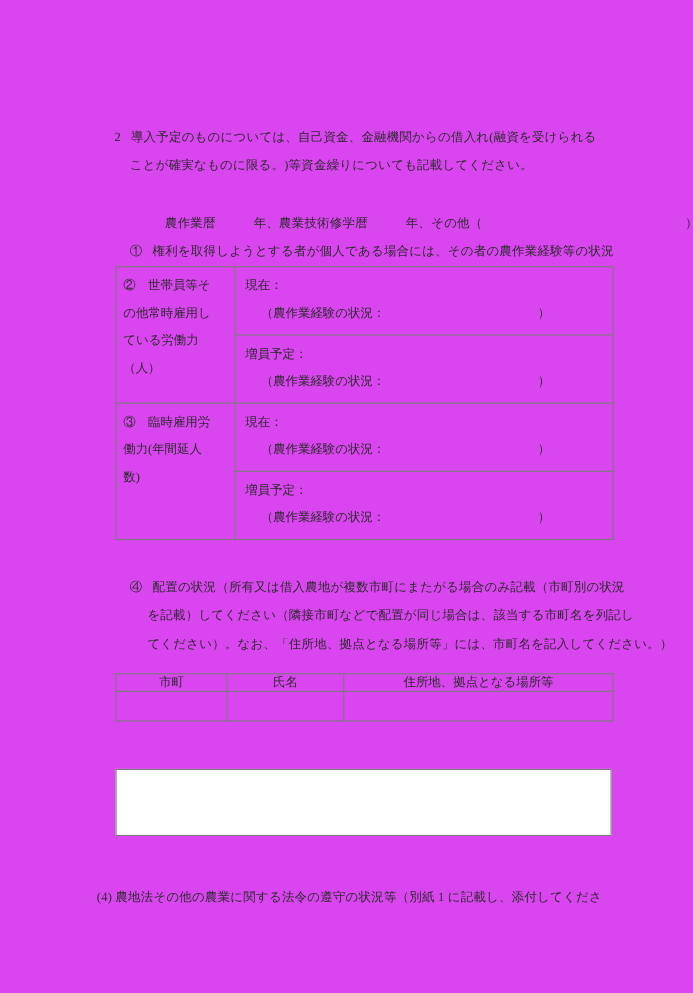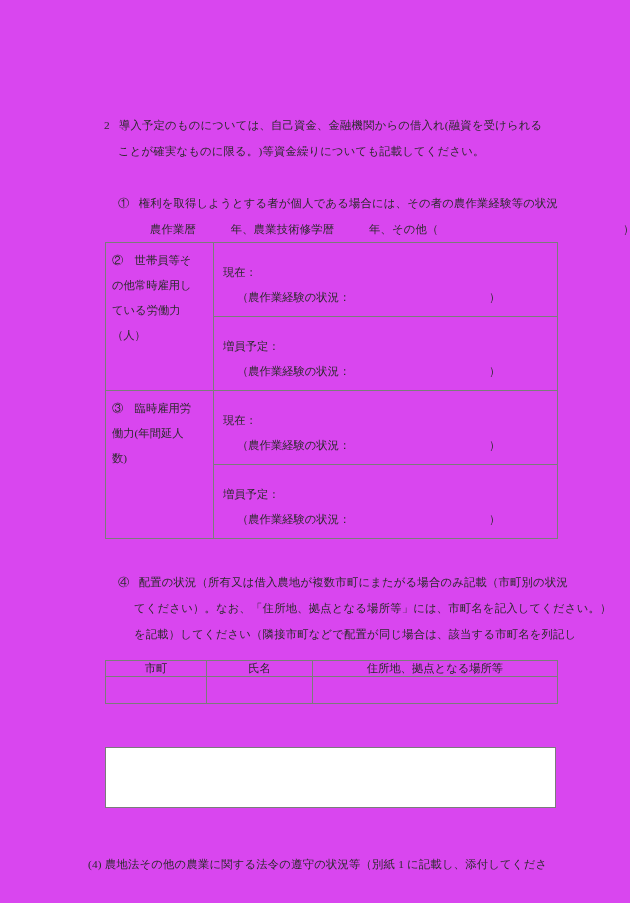--- a/index.html
+++ b/index.html
@@ -55,21 +55,21 @@
     padding: 0;
   }
   
   .labor-table { width: 453px; margin-left: 17px; }
   .labor-table .lbl-cell {
     width: 95px;
     padding: 5px 6px 6px 6px;
     line-height: 25px;
   }
   .labor-table .val-cell {
-    padding: 17px 6px 6px 9px;
+    padding: 5px 6px 6px 9px;
     line-height: 25px;
   }
   .labor-table .val-cell .sub { padding-left: 14px; }
   .val-cell .paren-close {
     display: inline-block;
     min-width: 150px;
     text-align: right;
   }
 
   
@@ -98,22 +98,22 @@
 
     <div class="para">
       <span class="ln indent-1"><span>2</span>&nbsp;&nbsp;&nbsp;<span>導入予定のものについては、自己資金、金融機関からの借入れ(融資を受けられる</span></span>
       <span class="ln indent-2">ことが確実なものに限る。)等資金繰りについても記載してください。</span>
     </div>
 
     <div class="gap-md"></div>
 
 
     <div class="para">
+      <span class="ln indent-4">農作業暦　　　年、農業技術修学暦　　　年、その他（　　　　　　　　　　　　　　　　）</span>
       <span class="ln indent-2"><span>①</span>&nbsp;&nbsp;&nbsp;<span>権利を取得しようとする者が個人である場合には、その者の農作業経験等の状況</span></span>
-      <span class="ln indent-4">農作業暦　　　年、農業技術修学暦　　　年、その他（　　　　　　　　　　　　　　　　）</span>
     </div>
 
     <table class="form labor-table">
       <tbody>
 
         <tr>
           <td class="lbl-cell" rowspan="2">
             <div>②　世帯員等そ</div>
             <div>の他常時雇用し</div>
             <div>ている労働力</div>
@@ -148,22 +148,22 @@
             <div class="sub nowrap"><span>（農作業経験の状況：</span><span class="paren-close">）</span></div>
           </td>
         </tr>
       </tbody>
     </table>
 
     <div class="gap-lg"></div>
 
     <div class="para">
       <span class="ln indent-2"><span>④</span>&nbsp;&nbsp;&nbsp;<span>配置の状況（所有又は借入農地が複数市町にまたがる場合のみ記載（市町別の状況</span></span>
+      <span class="ln indent-3">を記載）してください（隣接市町などで配置が同じ場合は、該当する市町名を列記し</span>
       <span class="ln indent-3">てください）。なお、「住所地、拠点となる場所等」には、市町名を記入してください。）</span>
-      <span class="ln indent-3">を記載）してください（隣接市町などで配置が同じ場合は、該当する市町名を列記し</span>
     </div>
 
     <div class="gap-sm"></div>
 
     <table class="form place-table">
       <thead>
         <tr>
           <th class="c1">市町</th>
           <th class="c2">氏名</th>
           <th>住所地、拠点となる場所等</th>

